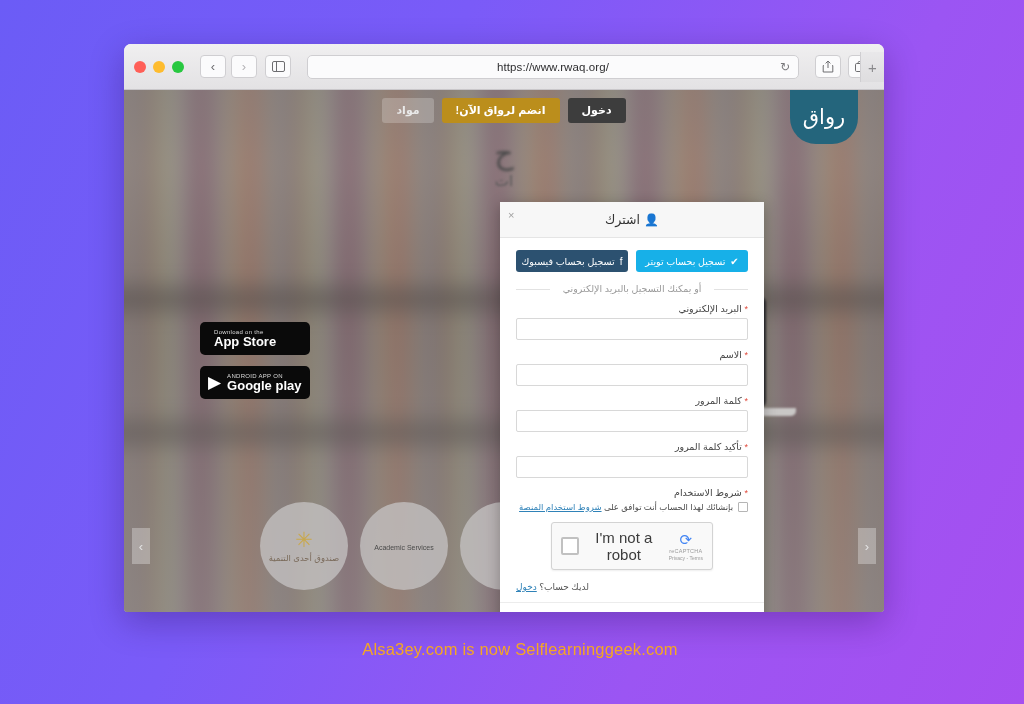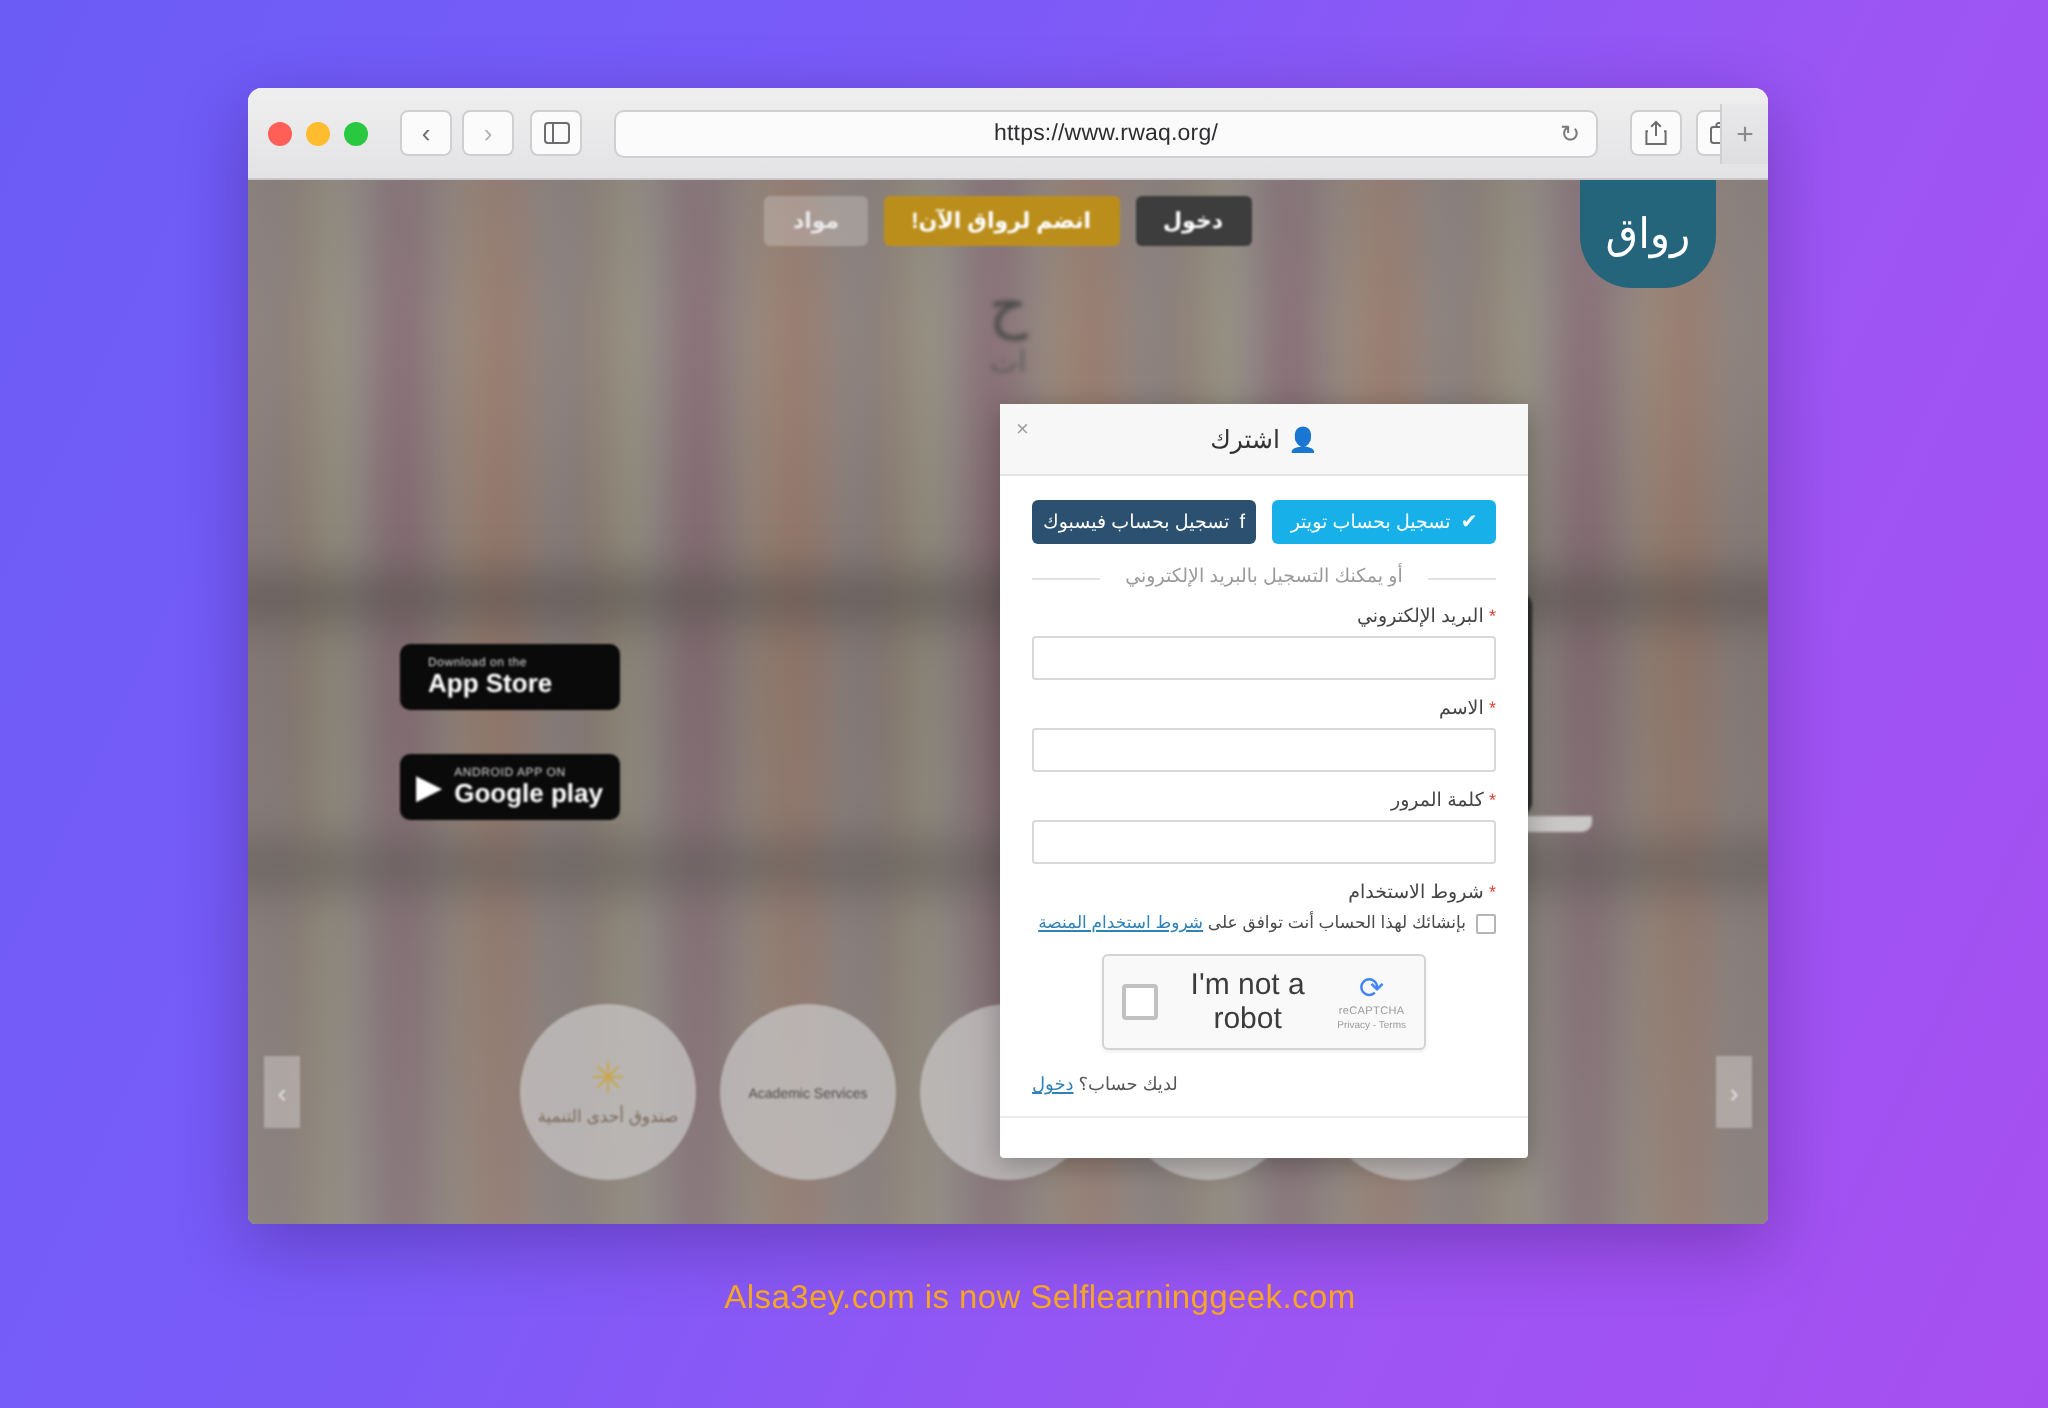--- a/index.html
+++ b/index.html
@@ -197,21 +197,21 @@
     font-size: 15px;
     z-index: 2;
     filter: blur(1.2px);
     direction: rtl;
   }
 
   
   .app-badges {
     position: absolute;
     left: 76px; top: 232px;
-    display: flex; flex-direction: column; gap: 22px;
+    display: flex; flex-direction: column; gap: 11px;
     z-index: 2;
     filter: blur(.5px);
   }
   .store-badge {
     width: 110px; height: 33px;
     background: #0a0a0a;
     border-radius: 5px;
     display: flex; align-items: center; gap: 6px;
     padding: 0 8px;
     color: #fff;
@@ -634,20 +634,27 @@
           </div>
 
           <div class="field">
             <label class="field-label">
               <span class="req">*</span>
               <span>كلمة المرور</span>
             </label>
             <input class="field-input" type="password" placeholder="" style="">
           </div>
 
+          <div class="field">
+            <label class="field-label">
+              <span class="req">*</span>
+              <span>تأكيد كلمة المرور</span>
+            </label>
+            <input class="field-input" type="password" placeholder="" style="">
+          </div>
 
           <div class="field">
             <label class="field-label">
               <span class="req">*</span>
               <span>شروط الاستخدام</span>
             </label>
             <div class="terms-row">
               <span class="terms-check"></span>
               <span>
                 <span>بإنشائك لهذا الحساب أنت توافق على </span><a class="terms-link" href="#">شروط استخدام المنصة</a>

